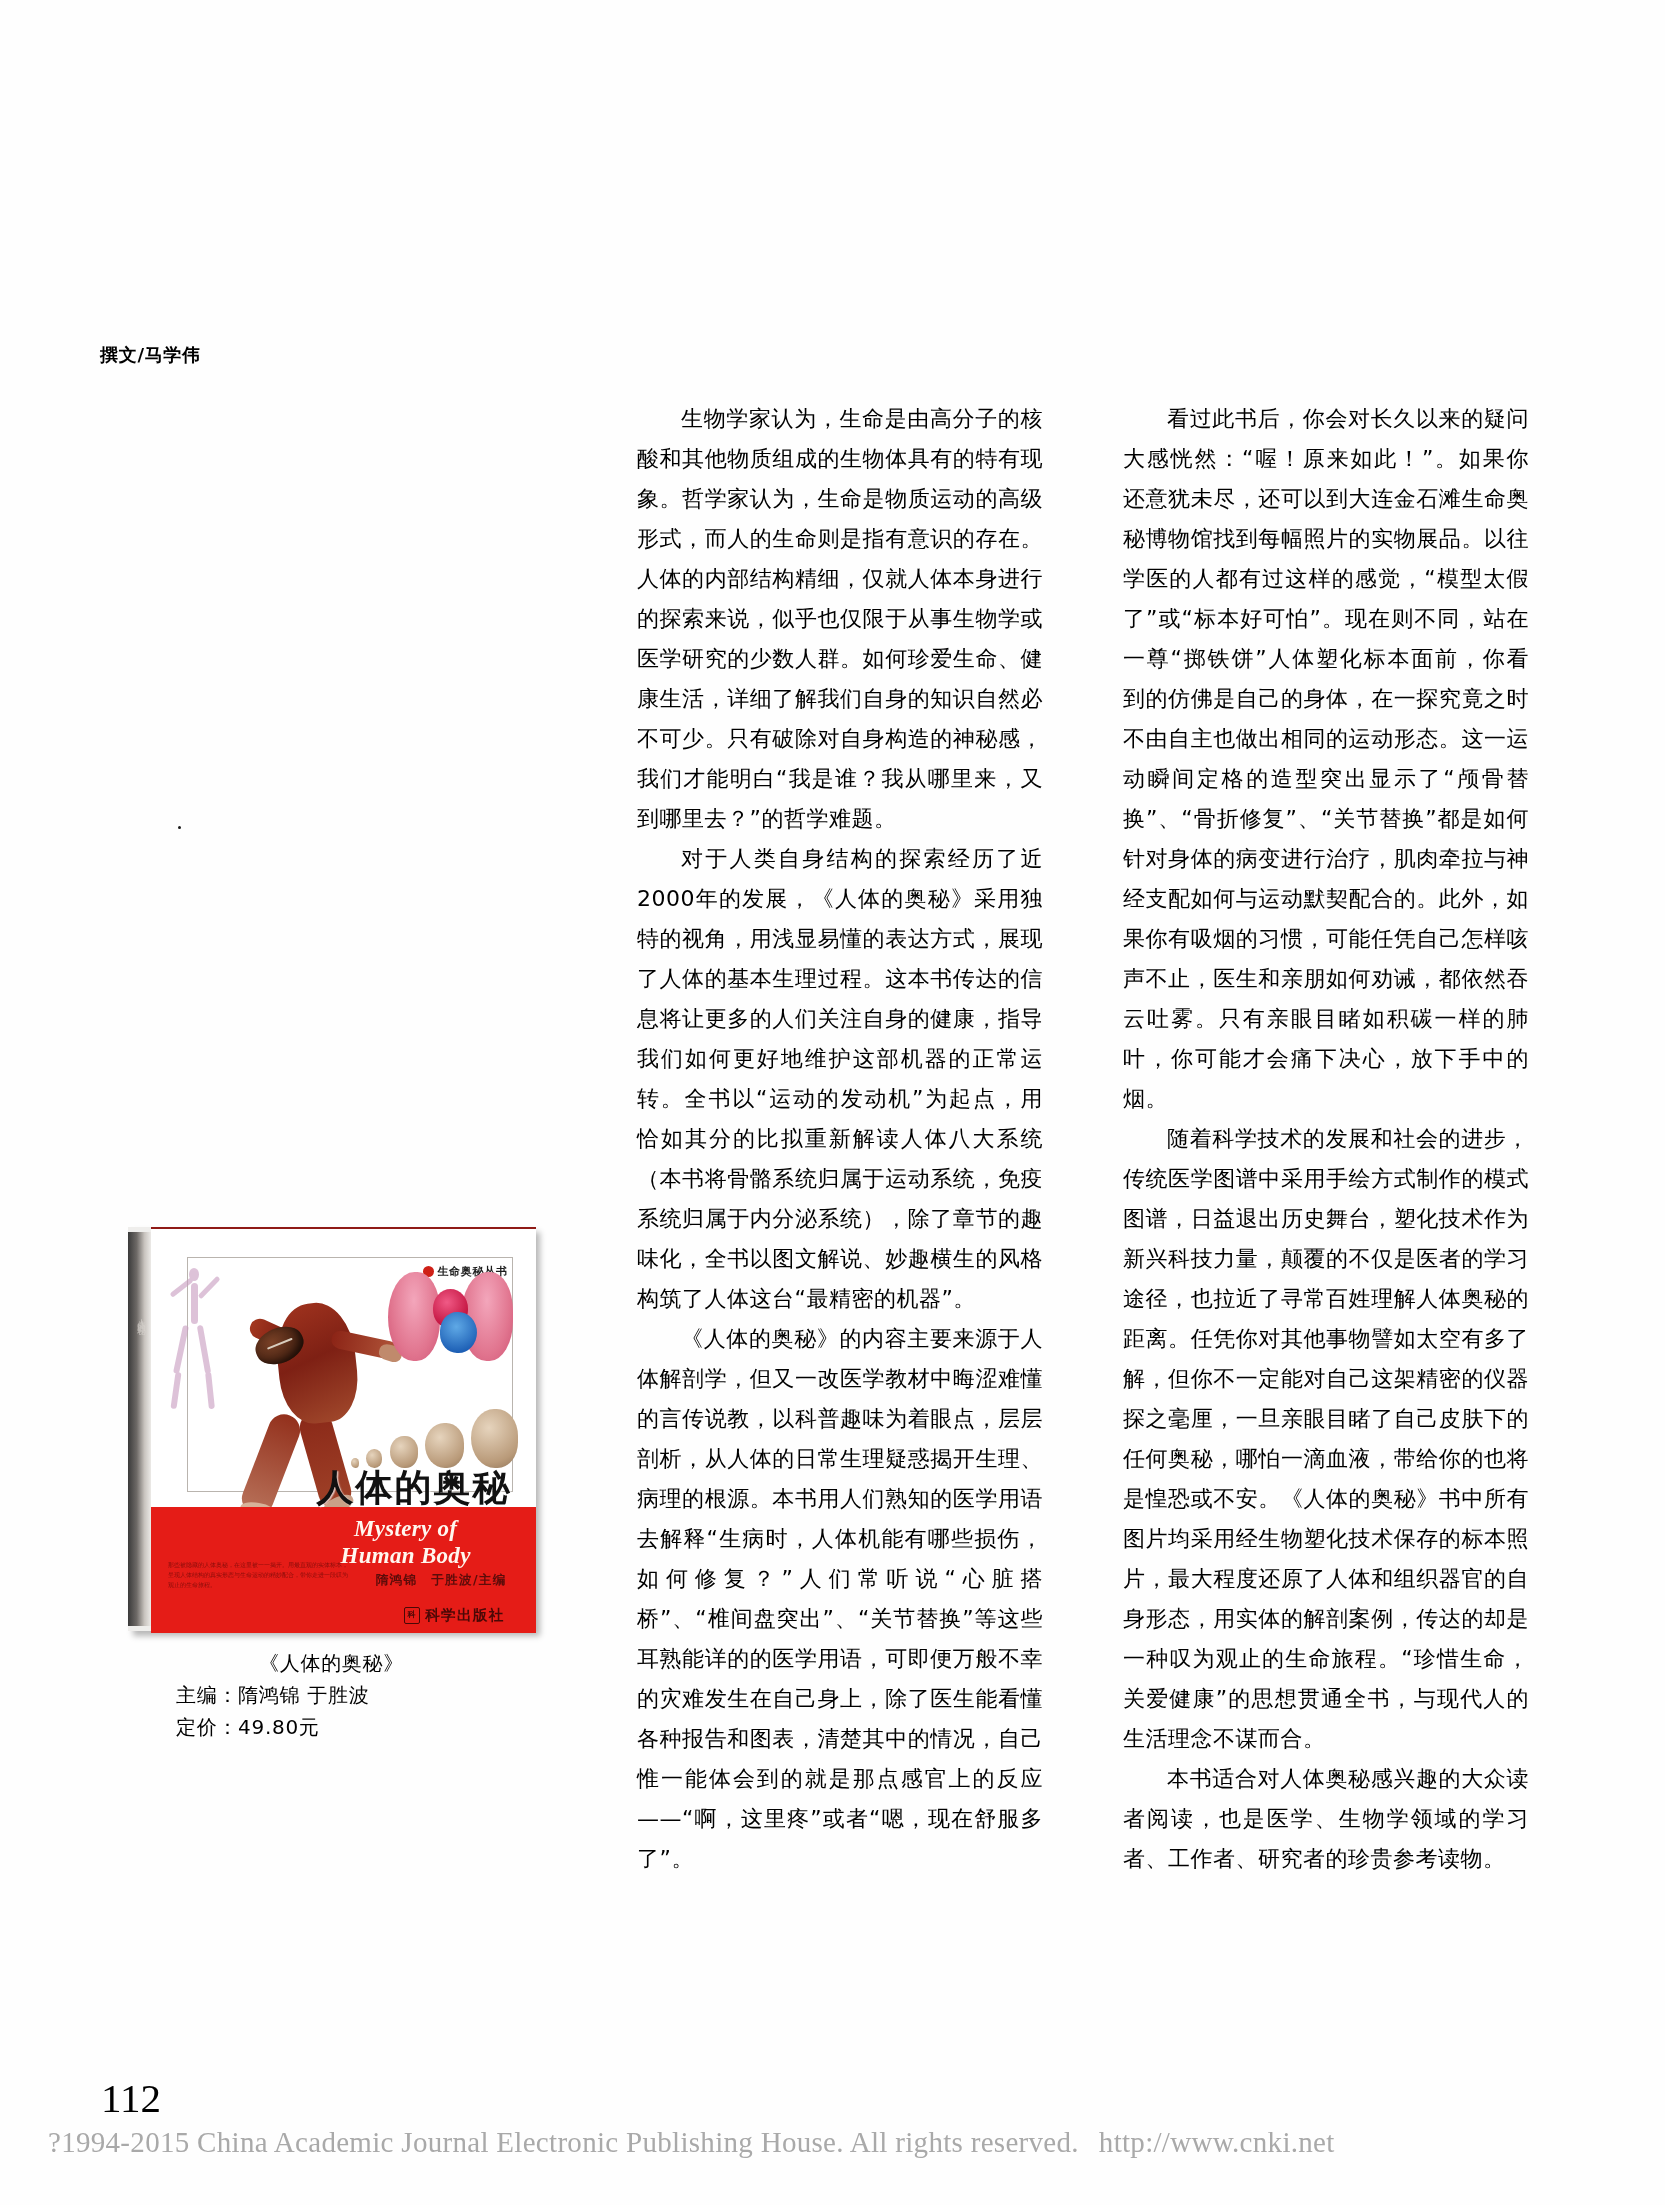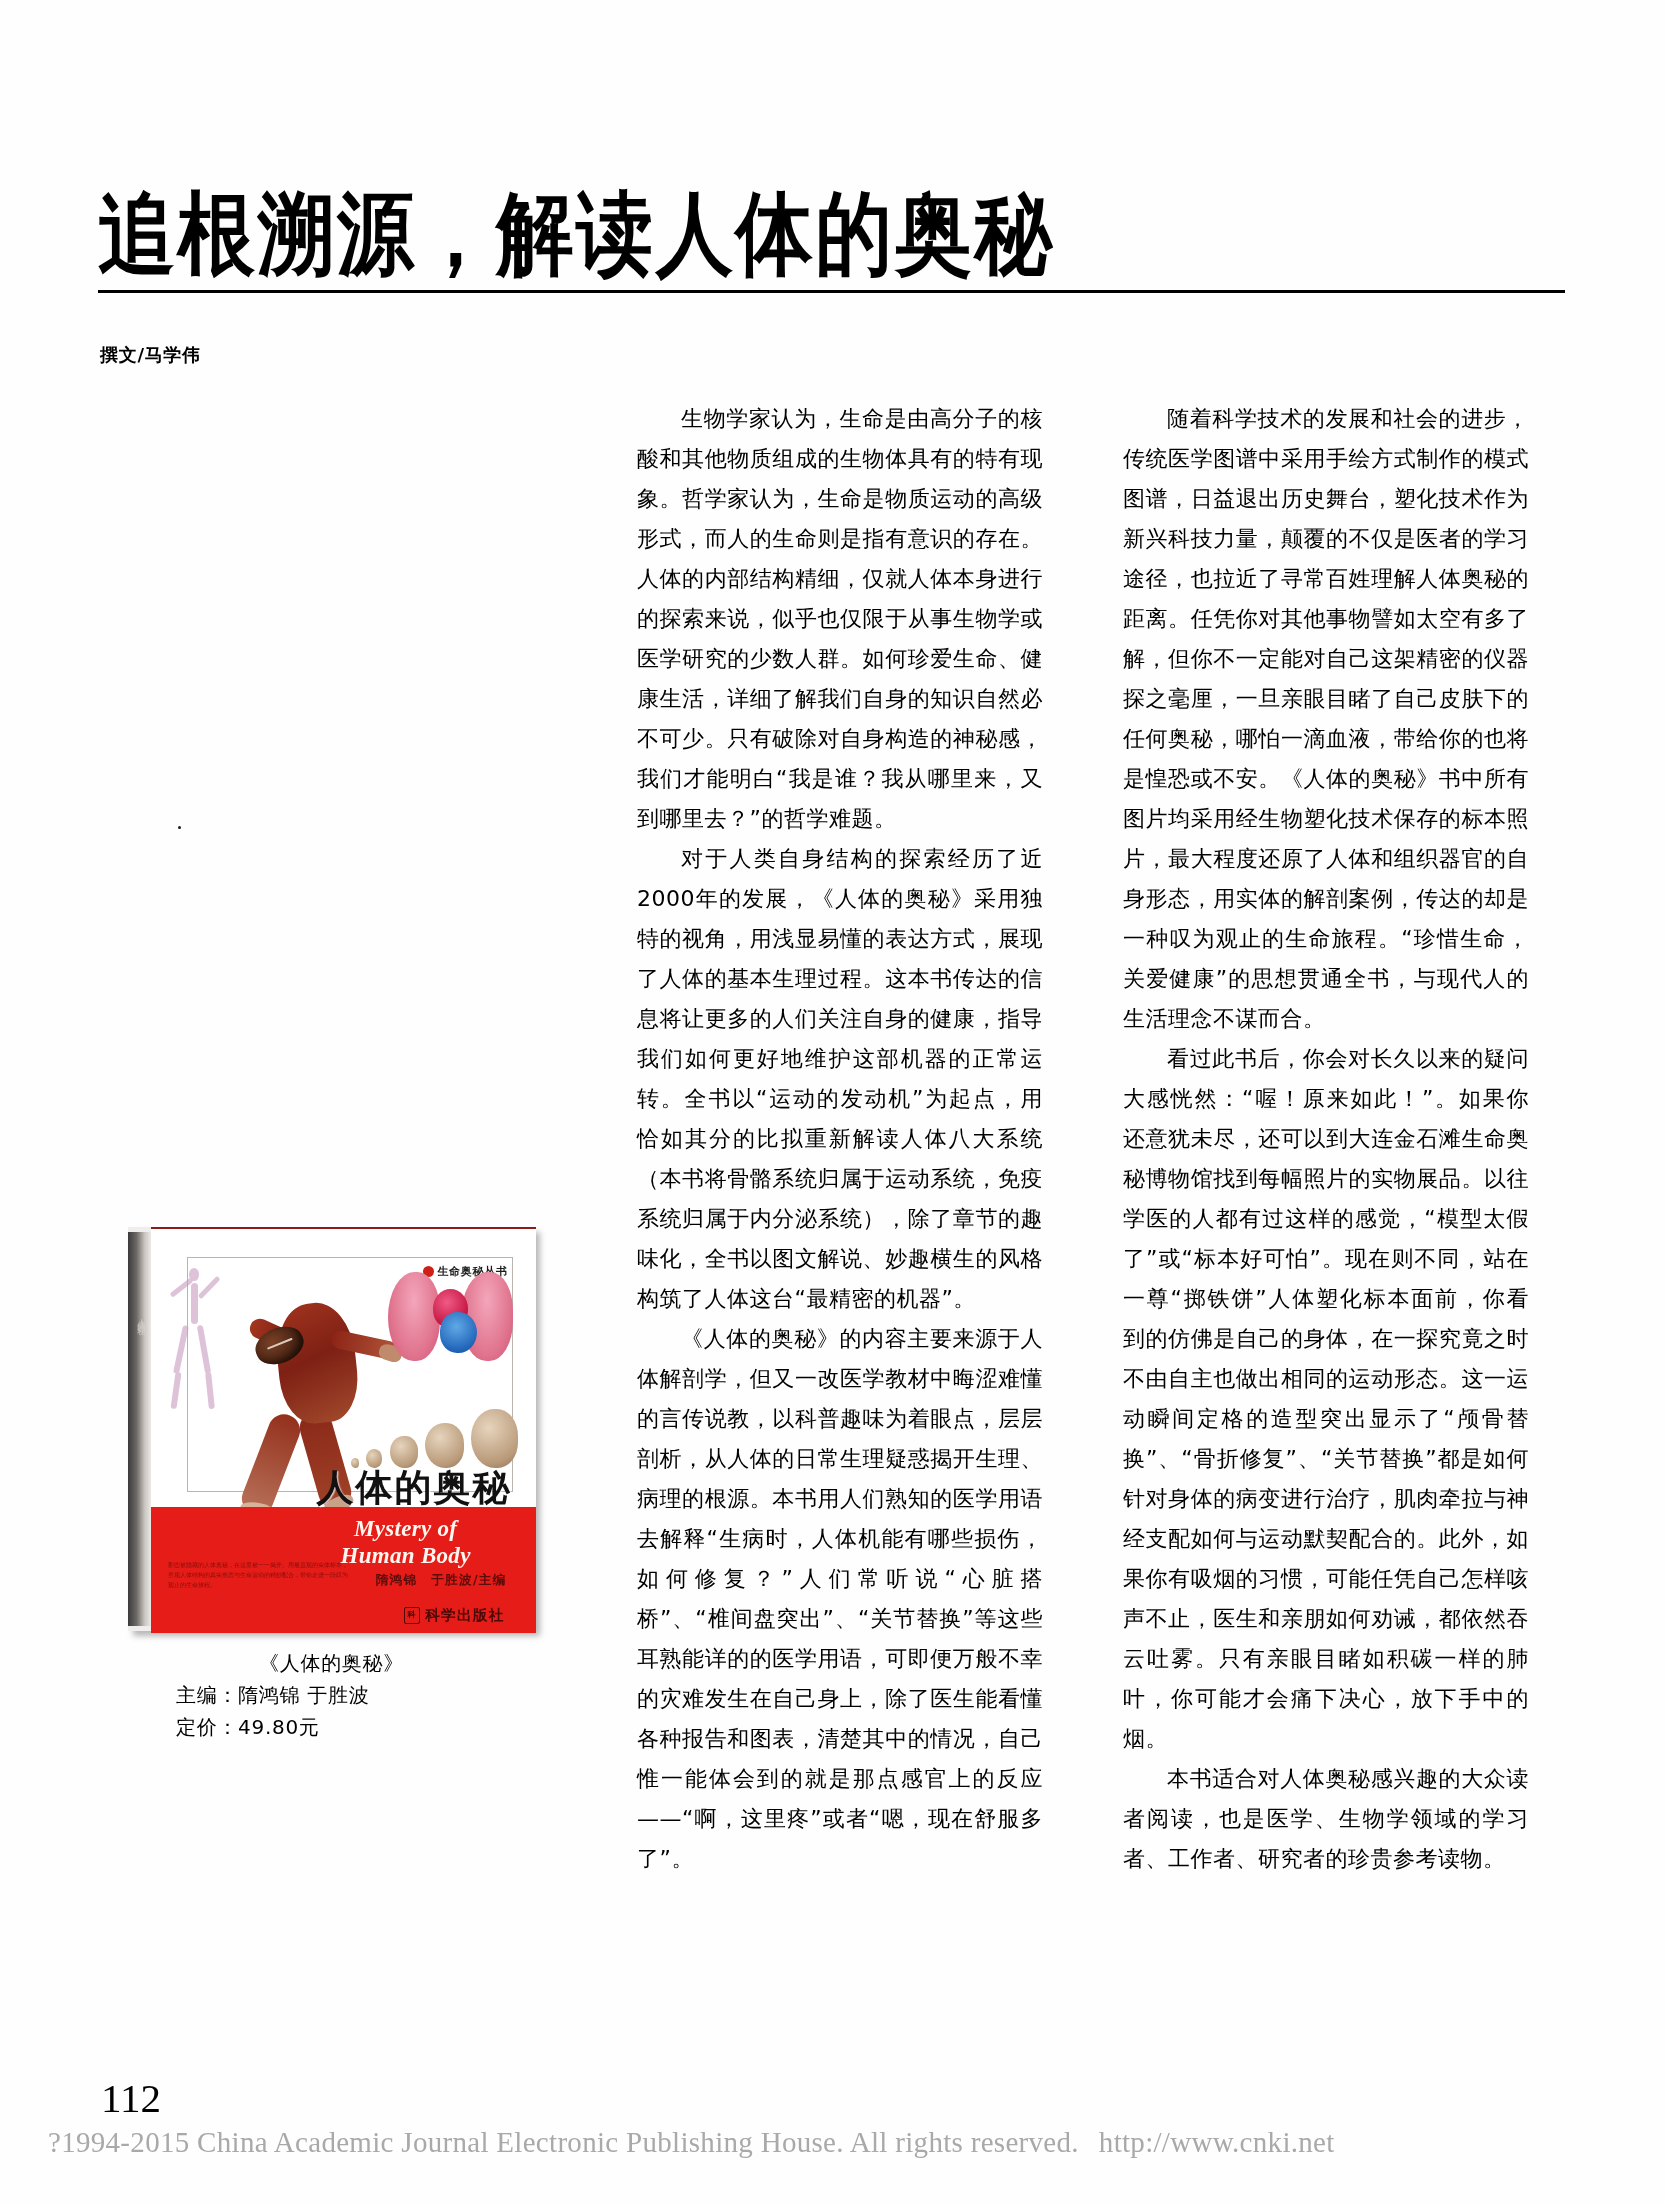--- a/index.html
+++ b/index.html
@@ -394,37 +394,33 @@
     width: 3.3px; height: 3.3px;
     background: #1a1a1a;
     border-radius: 50%;
   }
 </style>
 </head>
 <body>
 
 <div class="page">
 
-  <div class="title-block">
-    <div class="article-title">追根溯源，解读人体的奥秘</div>
-    <div class="title-rule"></div>
-  </div>
   <div class="byline">撰文/马学伟</div>
 
   <div class="stray-dot"></div>
 
   <div class="col col-mid">
     <p>生物学家认为，生命是由高分子的核酸和其他物质组成的生物体具有的特有现象。哲学家认为，生命是物质运动的高级形式，而人的生命则是指有意识的存在。人体的内部结构精细，仅就人体本身进行的探索来说，似乎也仅限于从事生物学或医学研究的少数人群。如何珍爱生命、健康生活，详细了解我们自身的知识自然必不可少。只有破除对自身构造的神秘感，我们才能明白“我是谁？我从哪里来，又到哪里去？”的哲学难题。</p>
     <p>对于人类自身结构的探索经历了近2000年的发展，《人体的奥秘》采用独特的视角，用浅显易懂的表达方式，展现了人体的基本生理过程。这本书传达的信息将让更多的人们关注自身的健康，指导我们如何更好地维护这部机器的正常运转。全书以“运动的发动机”为起点，用恰如其分的比拟重新解读人体八大系统（本书将骨骼系统归属于运动系统，免疫系统归属于内分泌系统），除了章节的趣味化，全书以图文解说、妙趣横生的风格构筑了人体这台“最精密的机器”。</p>
     <p>《人体的奥秘》的内容主要来源于人体解剖学，但又一改医学教材中晦涩难懂的言传说教，以科普趣味为着眼点，层层剖析，从人体的日常生理疑惑揭开生理、病理的根源。本书用人们熟知的医学用语去解释“生病时，人体机能有哪些损伤，如何修复？”人们常听说“心脏搭桥”、“椎间盘突出”、“关节替换”等这些耳熟能详的的医学用语，可即便万般不幸的灾难发生在自己身上，除了医生能看懂各种报告和图表，清楚其中的情况，自己惟一能体会到的就是那点感官上的反应——“啊，这里疼”或者“嗯，现在舒服多了”。</p>
   </div>
 
   <div class="col col-right">
+    <p>看过此书后，你会对长久以来的疑问大感恍然：“喔！原来如此！”。如果你还意犹未尽，还可以到大连金石滩生命奥秘博物馆找到每幅照片的实物展品。以往学医的人都有过这样的感觉，“模型太假了”或“标本好可怕”。现在则不同，站在一尊“掷铁饼”人体塑化标本面前，你看到的仿佛是自己的身体，在一探究竟之时不由自主也做出相同的运动形态。这一运动瞬间定格的造型突出显示了“颅骨替换”、“骨折修复”、“关节替换”都是如何针对身体的病变进行治疗，肌肉牵拉与神经支配如何与运动默契配合的。此外，如果你有吸烟的习惯，可能任凭自己怎样咳声不止，医生和亲朋如何劝诫，都依然吞云吐雾。只有亲眼目睹如积碳一样的肺叶，你可能才会痛下决心，放下手中的烟。</p>
     <p>随着科学技术的发展和社会的进步，传统医学图谱中采用手绘方式制作的模式图谱，日益退出历史舞台，塑化技术作为新兴科技力量，颠覆的不仅是医者的学习途径，也拉近了寻常百姓理解人体奥秘的距离。任凭你对其他事物譬如太空有多了解，但你不一定能对自己这架精密的仪器探之毫厘，一旦亲眼目睹了自己皮肤下的任何奥秘，哪怕一滴血液，带给你的也将是惶恐或不安。《人体的奥秘》书中所有图片均采用经生物塑化技术保存的标本照片，最大程度还原了人体和组织器官的自身形态，用实体的解剖案例，传达的却是一种叹为观止的生命旅程。“珍惜生命，关爱健康”的思想贯通全书，与现代人的生活理念不谋而合。</p>
-    <p>看过此书后，你会对长久以来的疑问大感恍然：“喔！原来如此！”。如果你还意犹未尽，还可以到大连金石滩生命奥秘博物馆找到每幅照片的实物展品。以往学医的人都有过这样的感觉，“模型太假了”或“标本好可怕”。现在则不同，站在一尊“掷铁饼”人体塑化标本面前，你看到的仿佛是自己的身体，在一探究竟之时不由自主也做出相同的运动形态。这一运动瞬间定格的造型突出显示了“颅骨替换”、“骨折修复”、“关节替换”都是如何针对身体的病变进行治疗，肌肉牵拉与神经支配如何与运动默契配合的。此外，如果你有吸烟的习惯，可能任凭自己怎样咳声不止，医生和亲朋如何劝诫，都依然吞云吐雾。只有亲眼目睹如积碳一样的肺叶，你可能才会痛下决心，放下手中的烟。</p>
     <p>本书适合对人体奥秘感兴趣的大众读者阅读，也是医学、生物学领域的学习者、工作者、研究者的珍贵参考读物。</p>
   </div>
 
   <div class="figure">
     <div class="book">
       <div class="book-spine">
         <div class="book-spine-txt">人体的奥秘</div>
       </div>
       <div class="book-face">
         <div class="cover-top">

